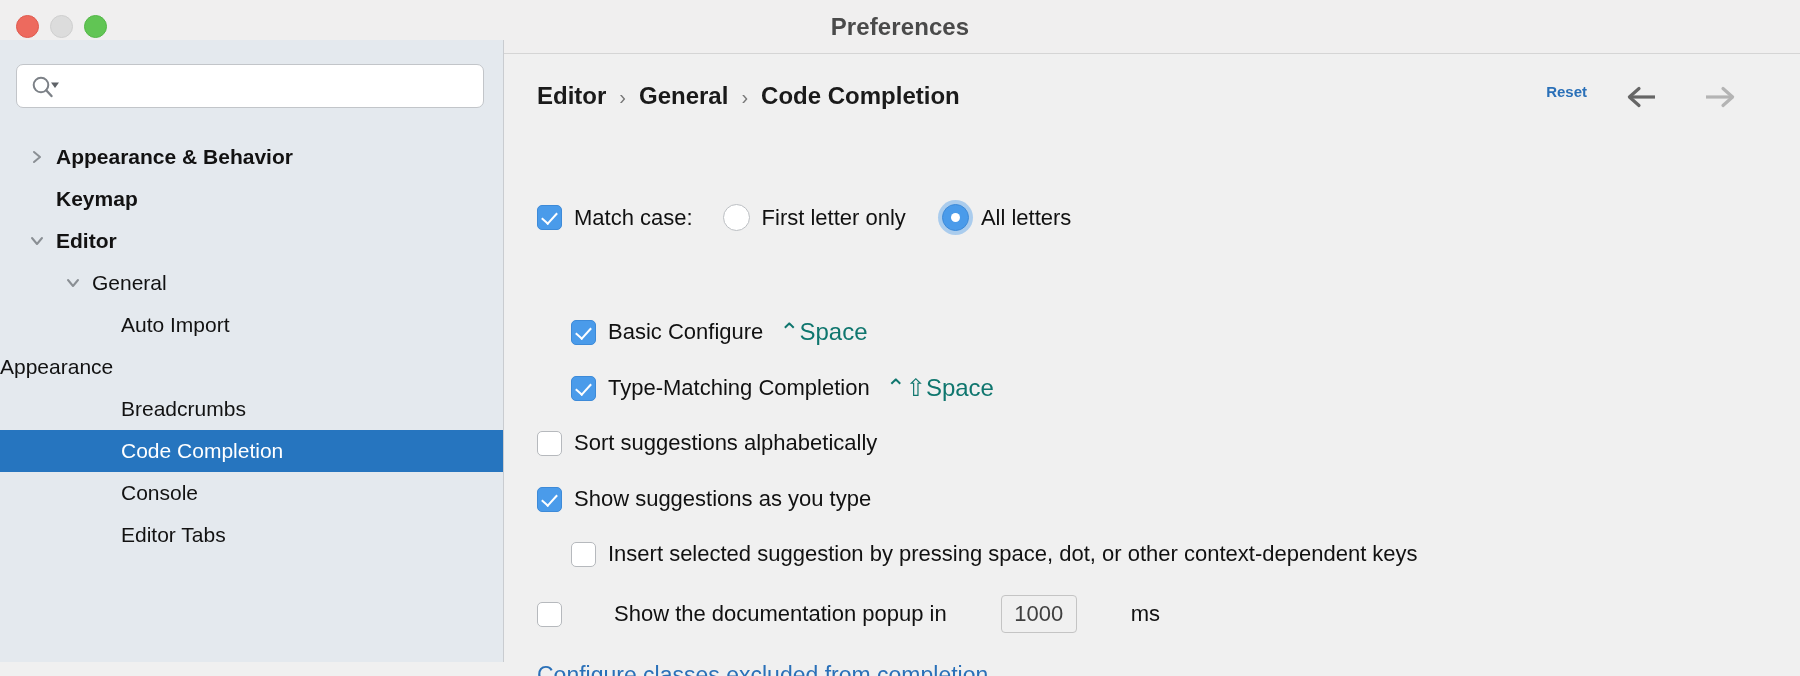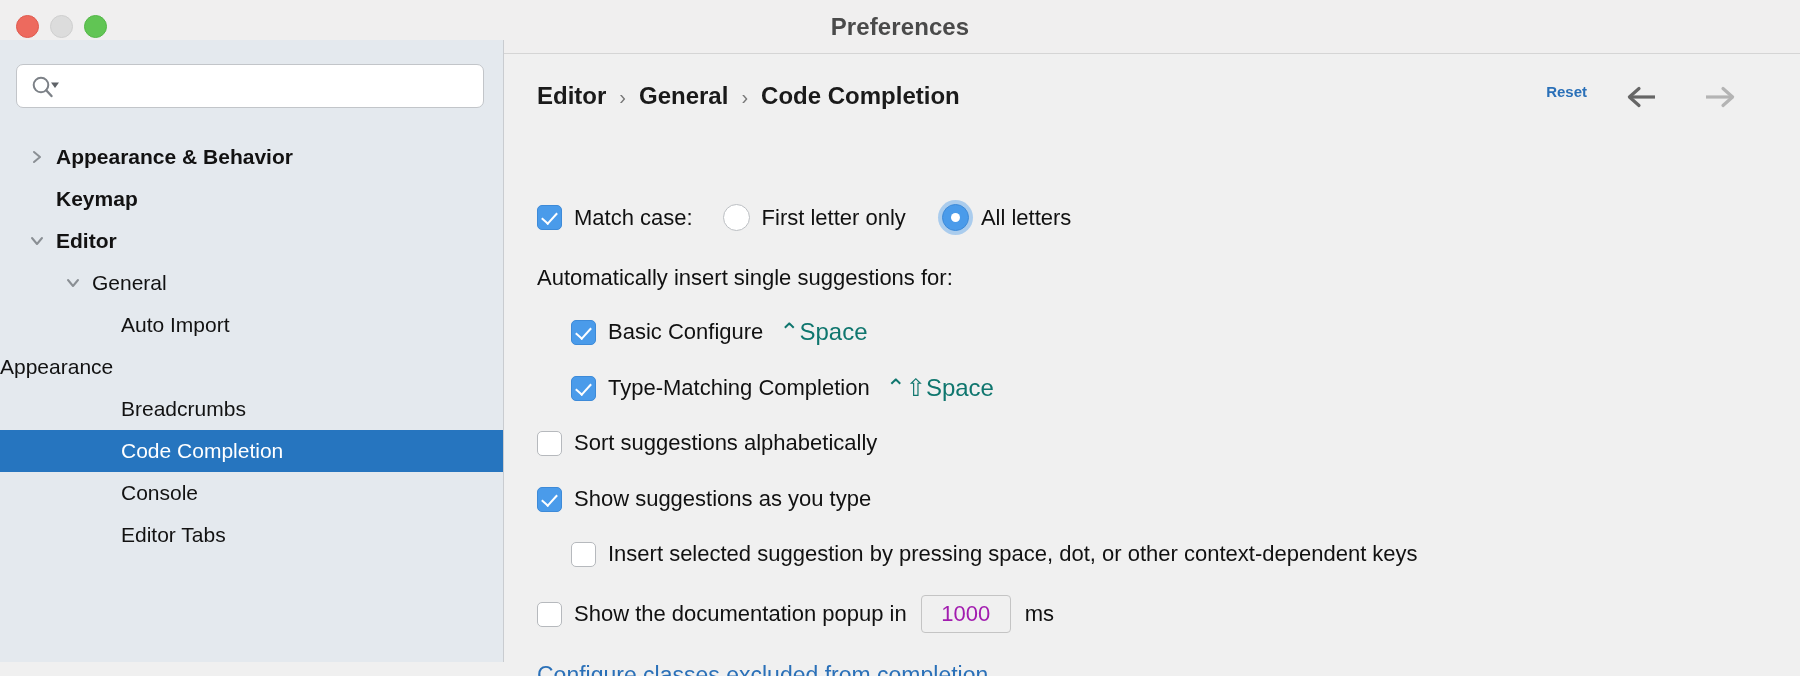--- a/index.html
+++ b/index.html
@@ -267,30 +267,30 @@
   }
 
   .group-label {
     position: absolute;
     font-size: 22px;
     color: #111;
     white-space: nowrap;
   }
 
   #ms-field {
-    width: 90px;
+    width: 76px;
     height: 38px;
     margin-left: 14px;
     background: #f0f0f0;
     border: 1px solid #c4c4c4;
     border-radius: 4px;
     box-sizing: border-box;
     font-family: "Liberation Sans", sans-serif;
     font-size: 22px;
-    color: #a21caf;
+    color: #404040;
     text-align: center;
     outline: none;
   }
   #ms-unit { margin-left: 14px; color: #111; }
 
   #configure-link {
     position: absolute;
     left: 32px;
     top: 608px;
     font-size: 23px;
@@ -406,21 +406,20 @@
       <span style="display:inline-flex;align-items:center;margin-left:30px;">
         <span class="radio off"></span>
         <span class="lbl">First letter only</span>
       </span>
       <span style="display:inline-flex;align-items:center;margin-left:36px;">
         <span class="radio on"></span>
         <span class="lbl">All letters</span>
       </span>
     </div>
 
-    <div class="group-label" style="left:32px; top:211px;">Automatically insert single suggestions for:</div>
 
     <div class="row" style="left:66px; top:264px;">
       <span class="cb on"></span>
       <span class="lbl">Basic Configure</span>
       <span class="shortcut">⌃Space</span>
     </div>
 
     <div class="row" style="left:66px; top:320px;">
       <span class="cb on"></span>
       <span class="lbl">Type-Matching Completion</span>
@@ -435,21 +434,21 @@
     <div class="row" style="left:32px; top:432px;">
       <span class="cb on"></span>
       <span class="lbl">Show suggestions as you type</span>
     </div>
 
     <div class="row" style="left:66px; top:487px;">
       <span class="cb off"></span>
       <span class="lbl">Insert selected suggestion by pressing space, dot, or other context-dependent keys</span>
     </div>
 
-    <div class="row" style="left:32px; top:541px;">
+    <div class="row" style="left:32px; top:541px;gap:40px;">
       <span class="cb off"></span>
       <span class="lbl">Show the documentation popup in</span>
       <input id="ms-field" type="text" value="1000" style="">
       <span id="ms-unit">ms</span>
     </div>
 
     <a id="configure-link">Configure classes excluded from completion</a>
 
   </div>
 </div>

